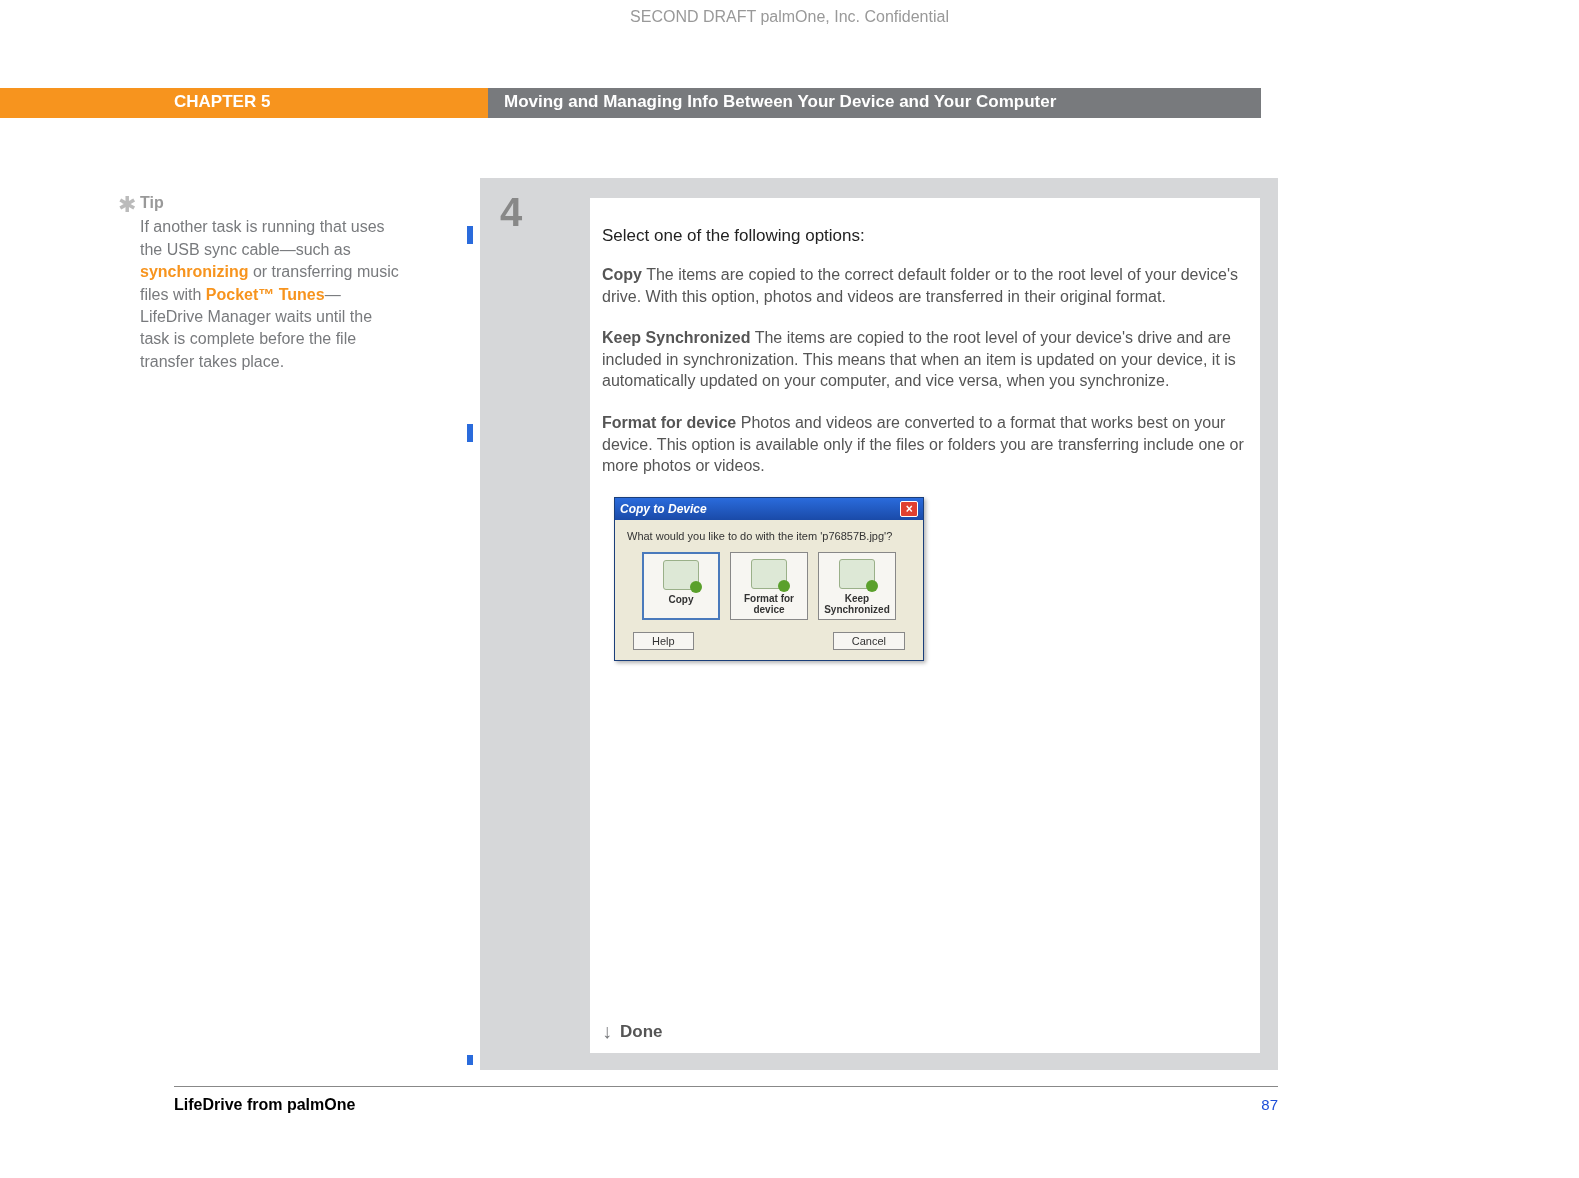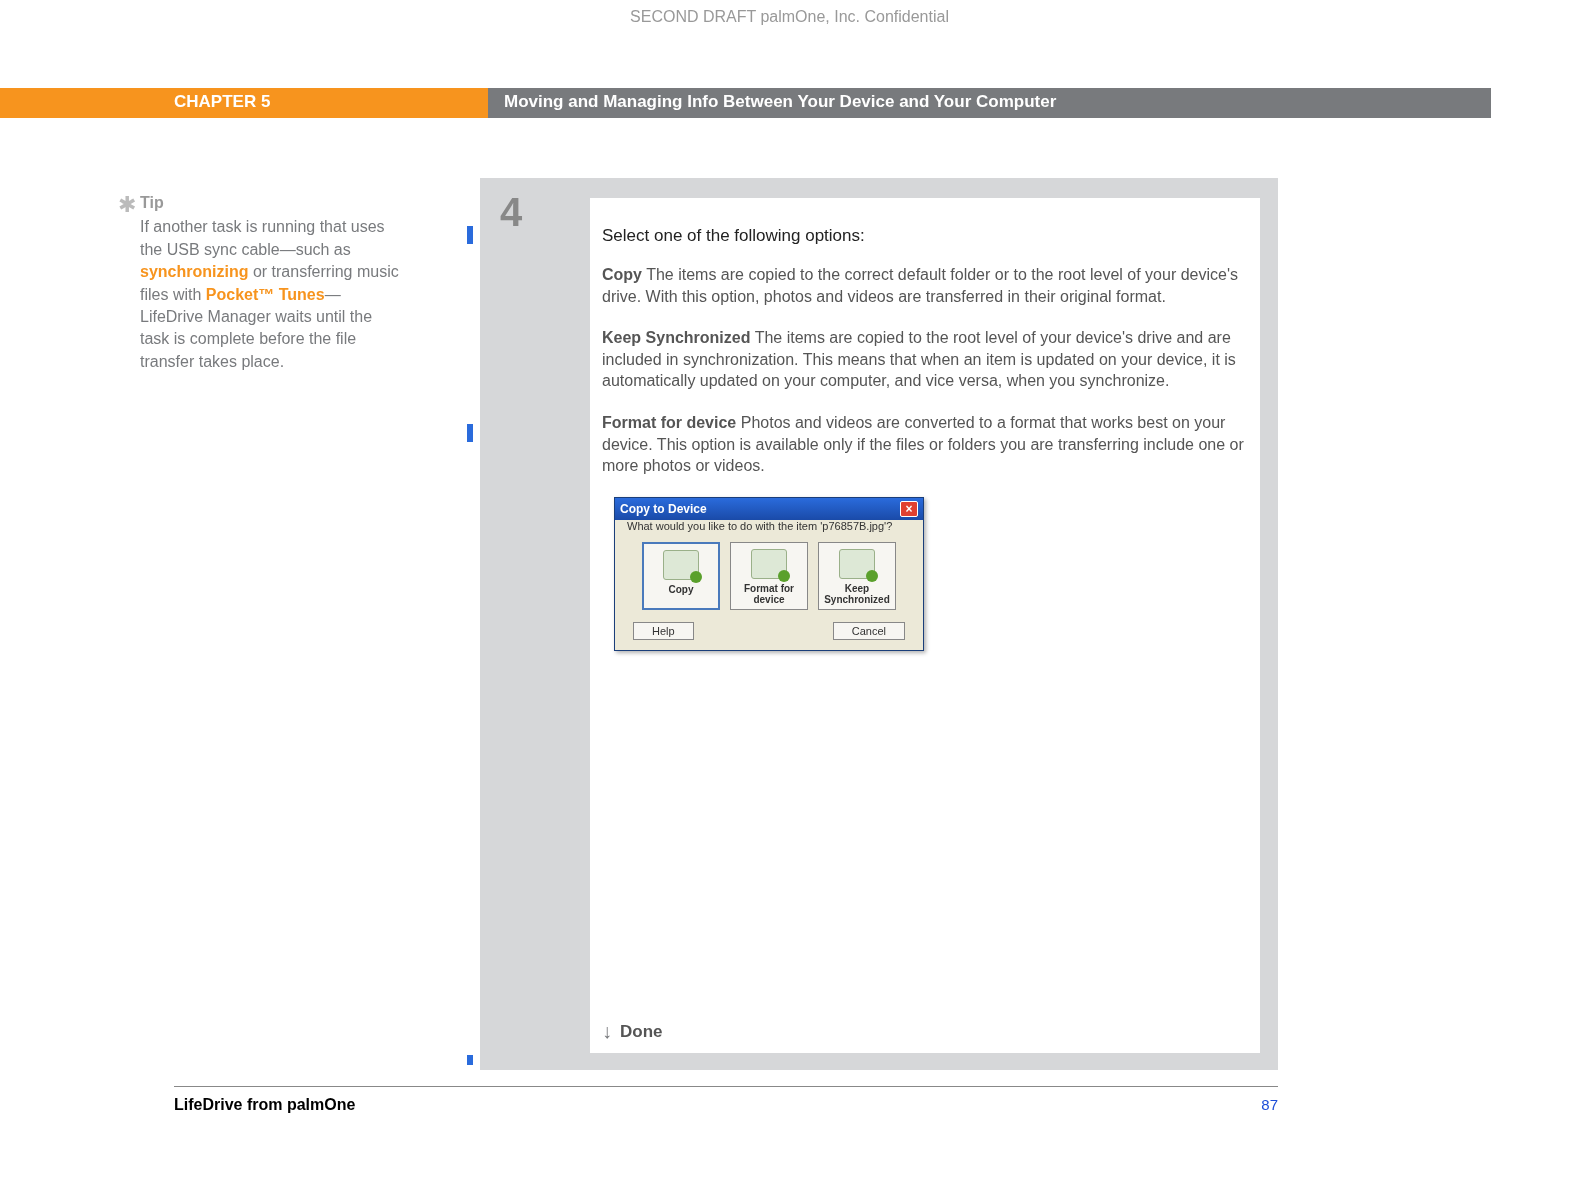--- a/index.html
+++ b/index.html
@@ -17,21 +17,21 @@
     left: 0;
     width: 100%;
     text-align: center;
     font-size: 16px;
     color: #999;
   }
   .header-bar {
     position: absolute;
     top: 88px;
     left: 0;
-    width: 1491px;
+    width: 1261px;
     height: 30px;
     display: flex;
   }
   .header-orange {
     background: #f7941e;
     width: 488px;
     height: 30px;
     position: relative;
   }
   .header-orange span {
@@ -132,34 +132,35 @@
   }
   .dlg-title {
     background: linear-gradient(to bottom, #2a6bdc, #1a4aa8);
     color: #fff;
     font-weight: bold;
     padding: 3px 5px;
     display: flex;
     justify-content: space-between;
     align-items: center;
     font-size: 12px;
+    font-style: italic;
   }
   .dlg-close {
     background: #e04030;
     color: #fff;
     width: 18px;
     height: 16px;
     text-align: center;
     line-height: 14px;
     border: 1px solid #fff;
     border-radius: 2px;
     font-size: 12px;
     font-weight: bold;
   }
-  .dlg-body { padding: 0 12px 8px 12px; color: #333; }
+  .dlg-body { padding: 10px 12px 8px 12px; color: #333; }
   .dlg-q { margin-bottom: 10px; }
   .dlg-options {
     display: flex;
     gap: 10px;
     justify-content: center;
     margin-bottom: 12px;
   }
   .dlg-opt {
     width: 78px;
     border: 1px solid #888;

